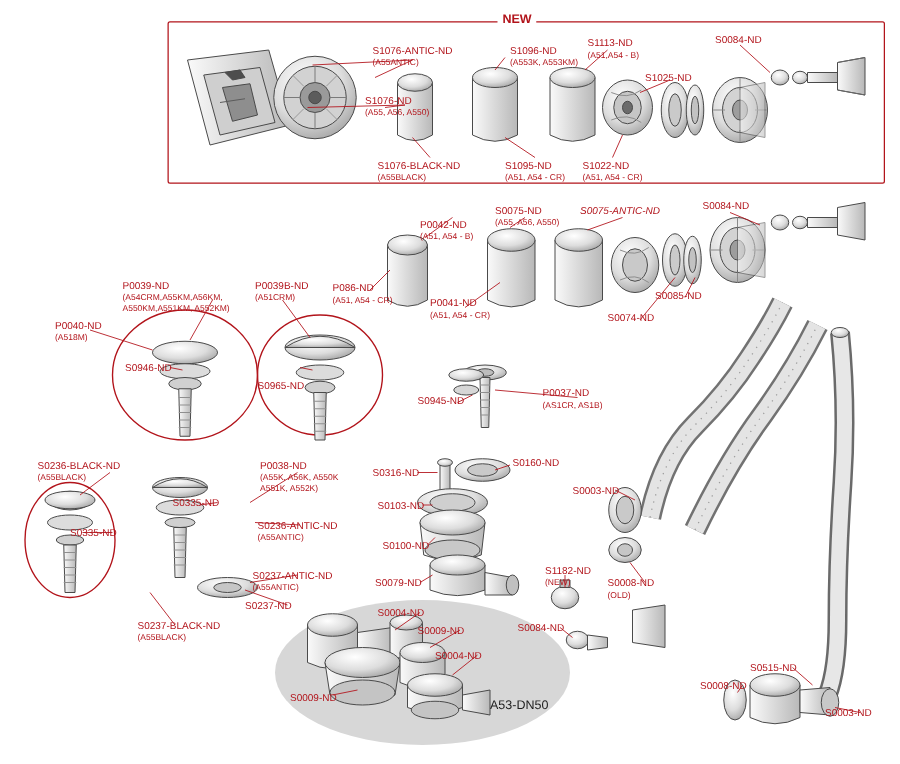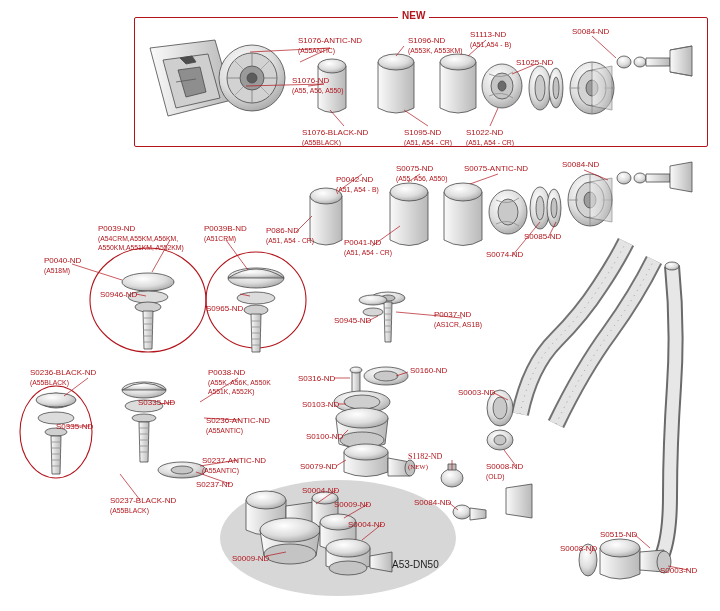--- a/index.html
+++ b/index.html
@@ -340,40 +340,40 @@
       <div class="lbl" style="left: 408px; top: 36px;"><span>S1096-ND</span><span class="sub">(A553K, A553KM)</span></div>
       <div class="lbl" style="left: 470px; top: 30px;"><span>S1113-ND</span><span class="sub">(A51,A54 - B)</span></div>
       <div class="lbl" style="left: 516px; top: 58px; text-align: center;"><span>S1025-ND</span></div>
       <div class="lbl" style="left: 572px; top: 27px;"><span>S0084-ND</span></div>
       <div class="lbl" style="left: 292px; top: 76px;"><span>S1076-ND</span><span class="sub">(A55, A56, A550)</span></div>
       <div class="lbl" style="left: 302px; top: 128px;"><span>S1076-BLACK-ND</span><span class="sub">(A55BLACK)</span></div>
       <div class="lbl" style="left: 404px; top: 128px;"><span>S1095-ND</span><span class="sub">(A51, A54 - CR)</span></div>
       <div class="lbl" style="left: 466px; top: 128px;"><span>S1022-ND</span><span class="sub">(A51, A54 - CR)</span></div>
       <div class="lbl" style="left: 336px; top: 175px;"><span>P0042-ND</span><span class="sub">(A51, A54 - B)</span></div>
       <div class="lbl" style="left: 396px; top: 164px;"><span>S0075-ND</span><span class="sub">(A55, A56, A550)</span></div>
-      <div class="lbl" style="left: 464px; top: 164px;"><span>S0075-ANTIC-ND</span></div>
+      <div class="lbl" style="left: 464px; top: 164px; font-style: italic;"><span>S0075-ANTIC-ND</span></div>
       <div class="lbl" style="left: 562px; top: 160px;"><span>S0084-ND</span></div>
       <div class="lbl" style="left: 266px; top: 226px;"><span>P086-ND</span><span class="sub">(A51, A54 - CR)</span></div>
       <div class="lbl" style="left: 344px; top: 238px;"><span>P0041-ND</span><span class="sub">(A51, A54 - CR)</span></div>
       <div class="lbl" style="left: 524px; top: 232px;"><span>S0085-ND</span></div>
       <div class="lbl" style="left: 486px; top: 250px;"><span>S0074-ND</span></div>
       <div class="lbl" style="left: 98px; top: 224px;"><span>P0039-ND</span><span class="sub">(A54CRM,A55KM,A56KM,
 A550KM,A551KM, A552KM)</span></div>
       <div class="lbl" style="left: 204px; top: 224px;"><span>P0039B-ND</span><span class="sub">(A51CRM)</span></div>
       <div class="lbl" style="left: 44px; top: 256px;"><span>P0040-ND</span><span class="sub">(A518M)</span></div>
       <div class="lbl" style="left: 100px; top: 290px;"><span>S0946-ND</span></div>
       <div class="lbl" style="left: 206px; top: 304px;"><span>S0965-ND</span></div>
       <div class="lbl" style="left: 334px; top: 316px;"><span>S0945-ND</span></div>
       <div class="lbl" style="left: 434px; top: 310px;"><span>P0037-ND</span><span class="sub">(AS1CR, AS1B)</span></div>
       <div class="lbl" style="left: 298px; top: 374px;"><span>S0316-ND</span></div>
       <div class="lbl" style="left: 410px; top: 366px;"><span>S0160-ND</span></div>
       <div class="lbl" style="left: 458px; top: 388px;"><span>S0003-ND</span></div>
       <div class="lbl" style="left: 302px; top: 400px;"><span>S0103-ND</span></div>
       <div class="lbl" style="left: 306px; top: 432px;"><span>S0100-ND</span></div>
-      <div class="lbl" style="left: 408px; top: 452px; font-family: Liberation Serif, serif;"><span>S1182-ND</span><span class="sub">(NEW)</span></div>
+      <div class="lbl" style="left: 436px; top: 452px;"><span>S1182-ND</span><span class="sub">(NEW)</span></div>
       <div class="lbl" style="left: 486px; top: 462px;"><span>S0008-ND</span><span class="sub">(OLD)</span></div>
       <div class="lbl" style="left: 300px; top: 462px;"><span>S0079-ND</span></div>
       <div class="lbl" style="left: 414px; top: 498px;"><span>S0084-ND</span></div>
       <div class="lbl" style="left: 30px; top: 368px;"><span>S0236-BLACK-ND</span><span class="sub">(A55BLACK)</span></div>
       <div class="lbl" style="left: 208px; top: 368px;"><span>P0038-ND</span><span class="sub">(A55K, A56K, A550K
 A551K, A552K)</span></div>
       <div class="lbl" style="left: 138px; top: 398px;"><span>S0335-ND</span></div>
       <div class="lbl" style="left: 206px; top: 416px;"><span>S0236-ANTIC-ND</span><span class="sub">(A55ANTIC)</span></div>
       <div class="lbl" style="left: 56px; top: 422px;"><span>S0335-ND</span></div>
       <div class="lbl" style="left: 202px; top: 456px;"><span>S0237-ANTIC-ND</span><span class="sub">(A55ANTIC)</span></div>

